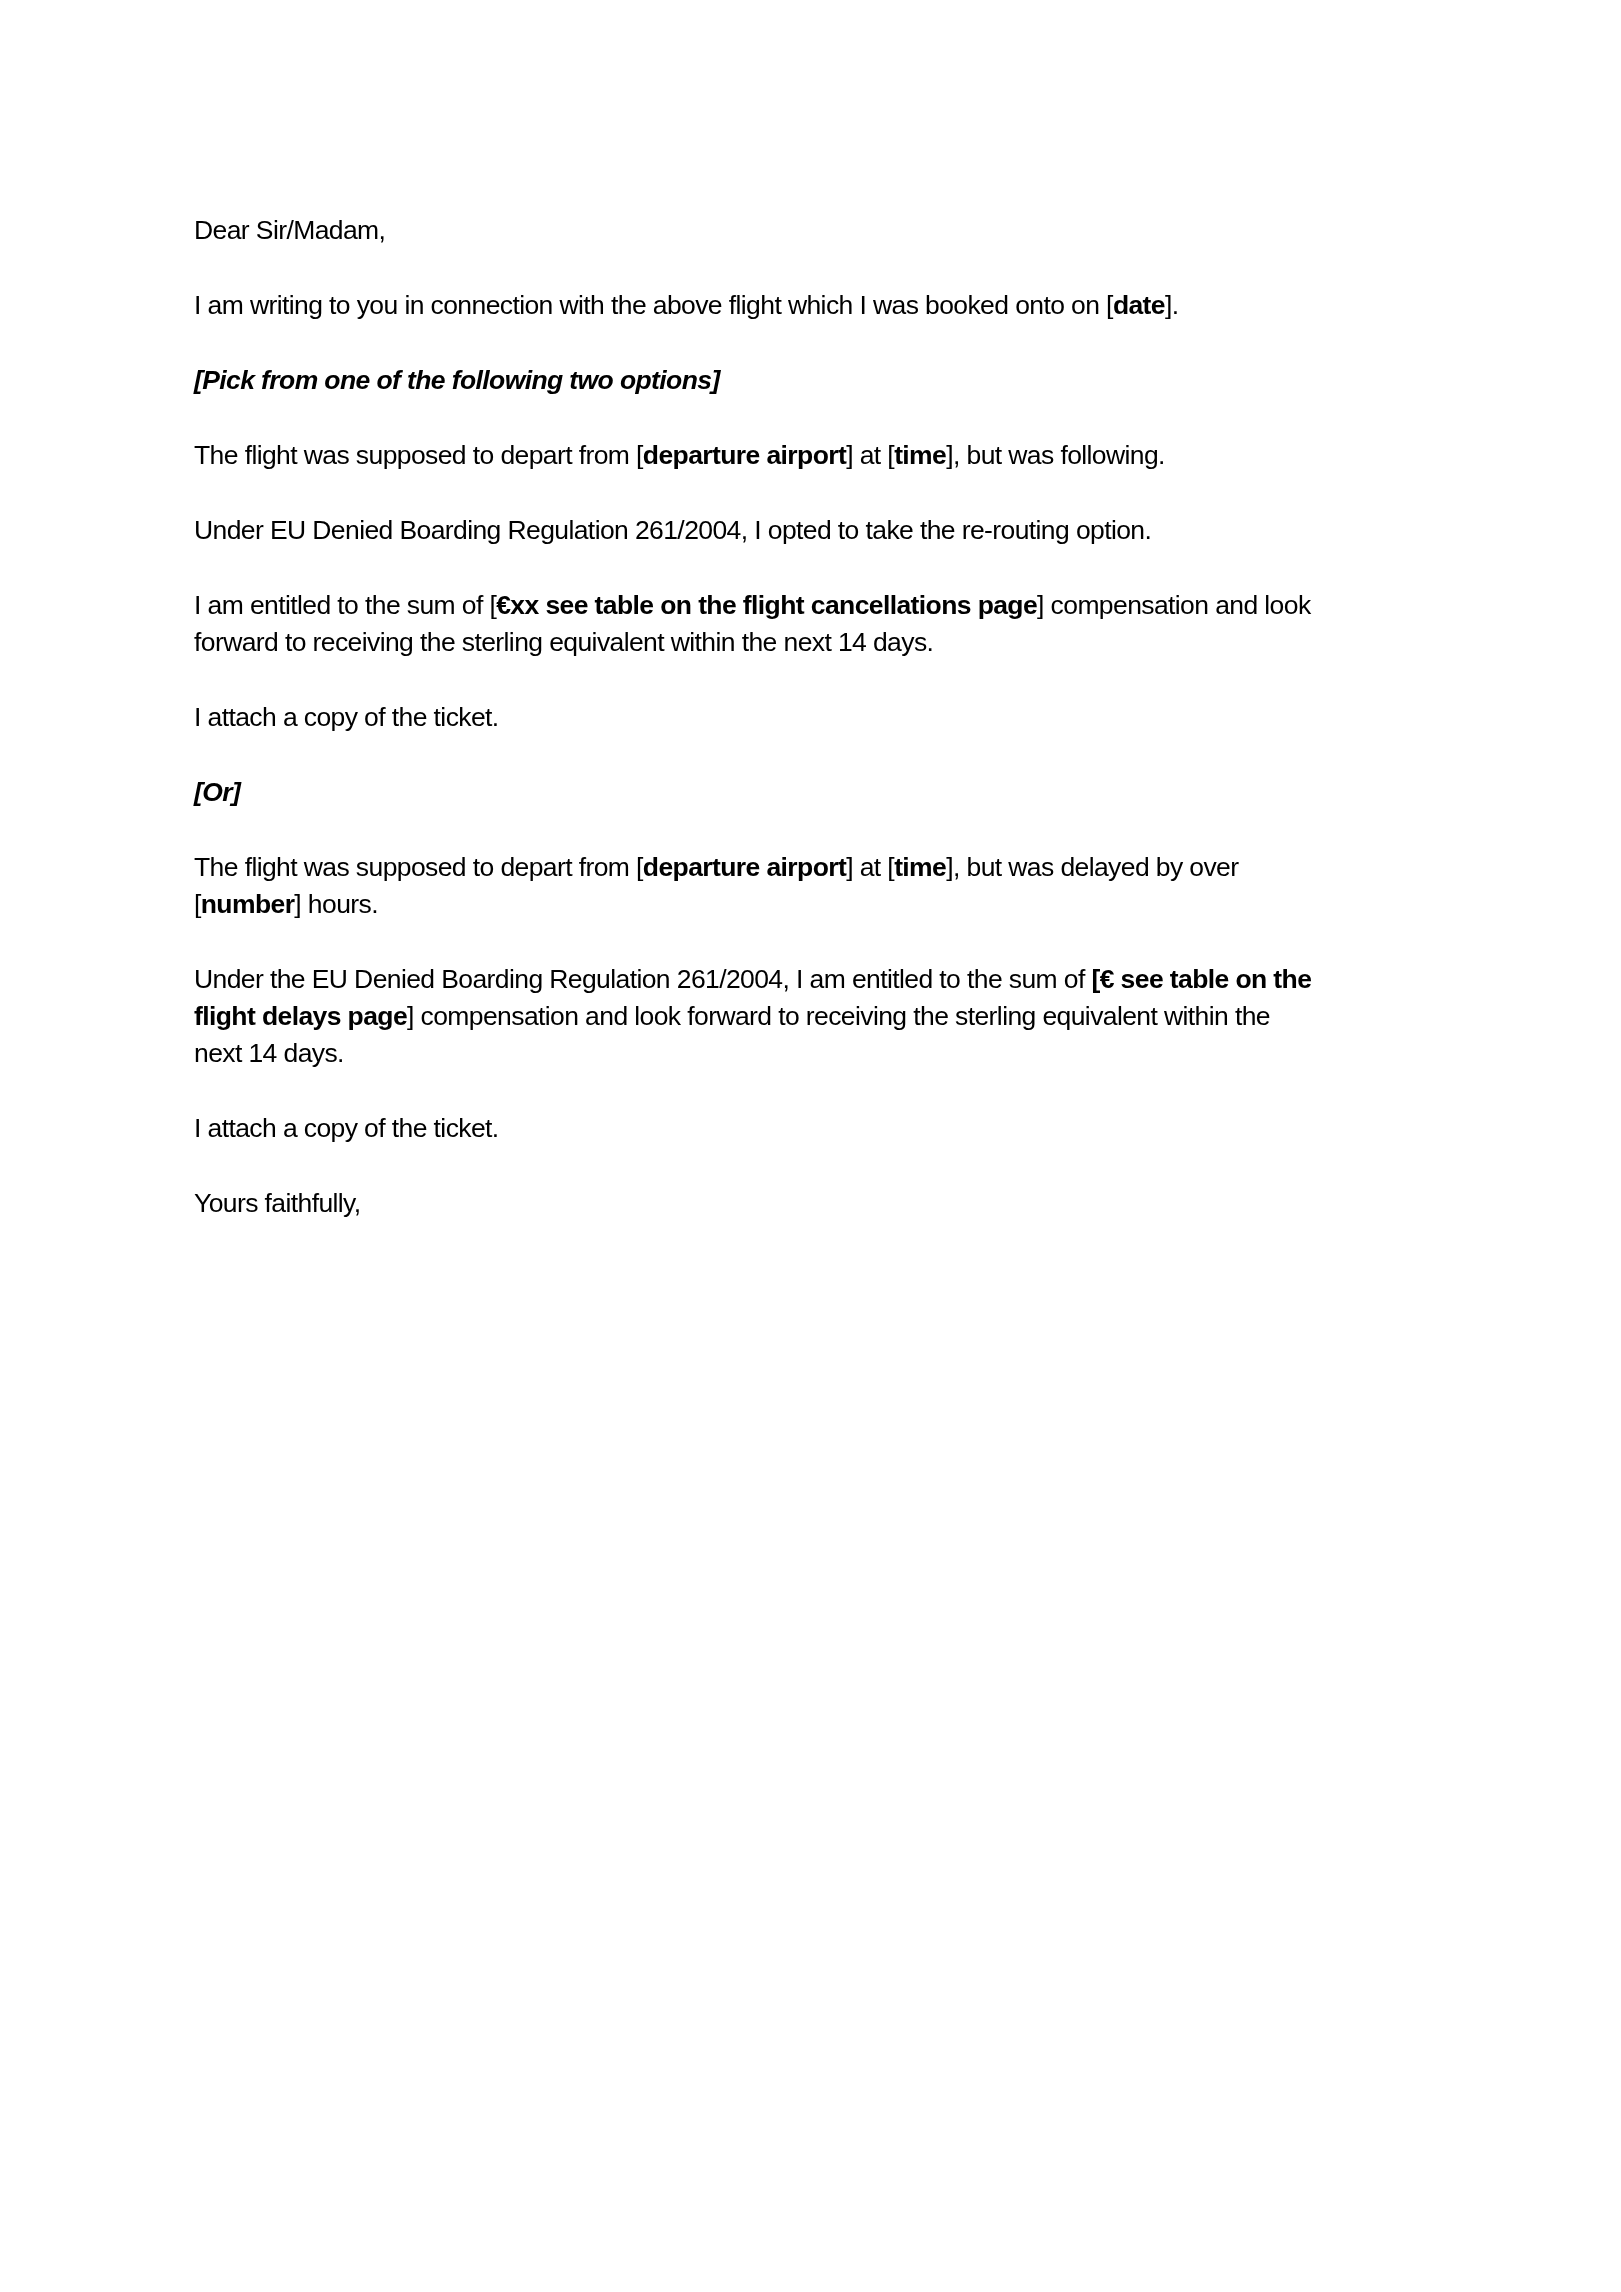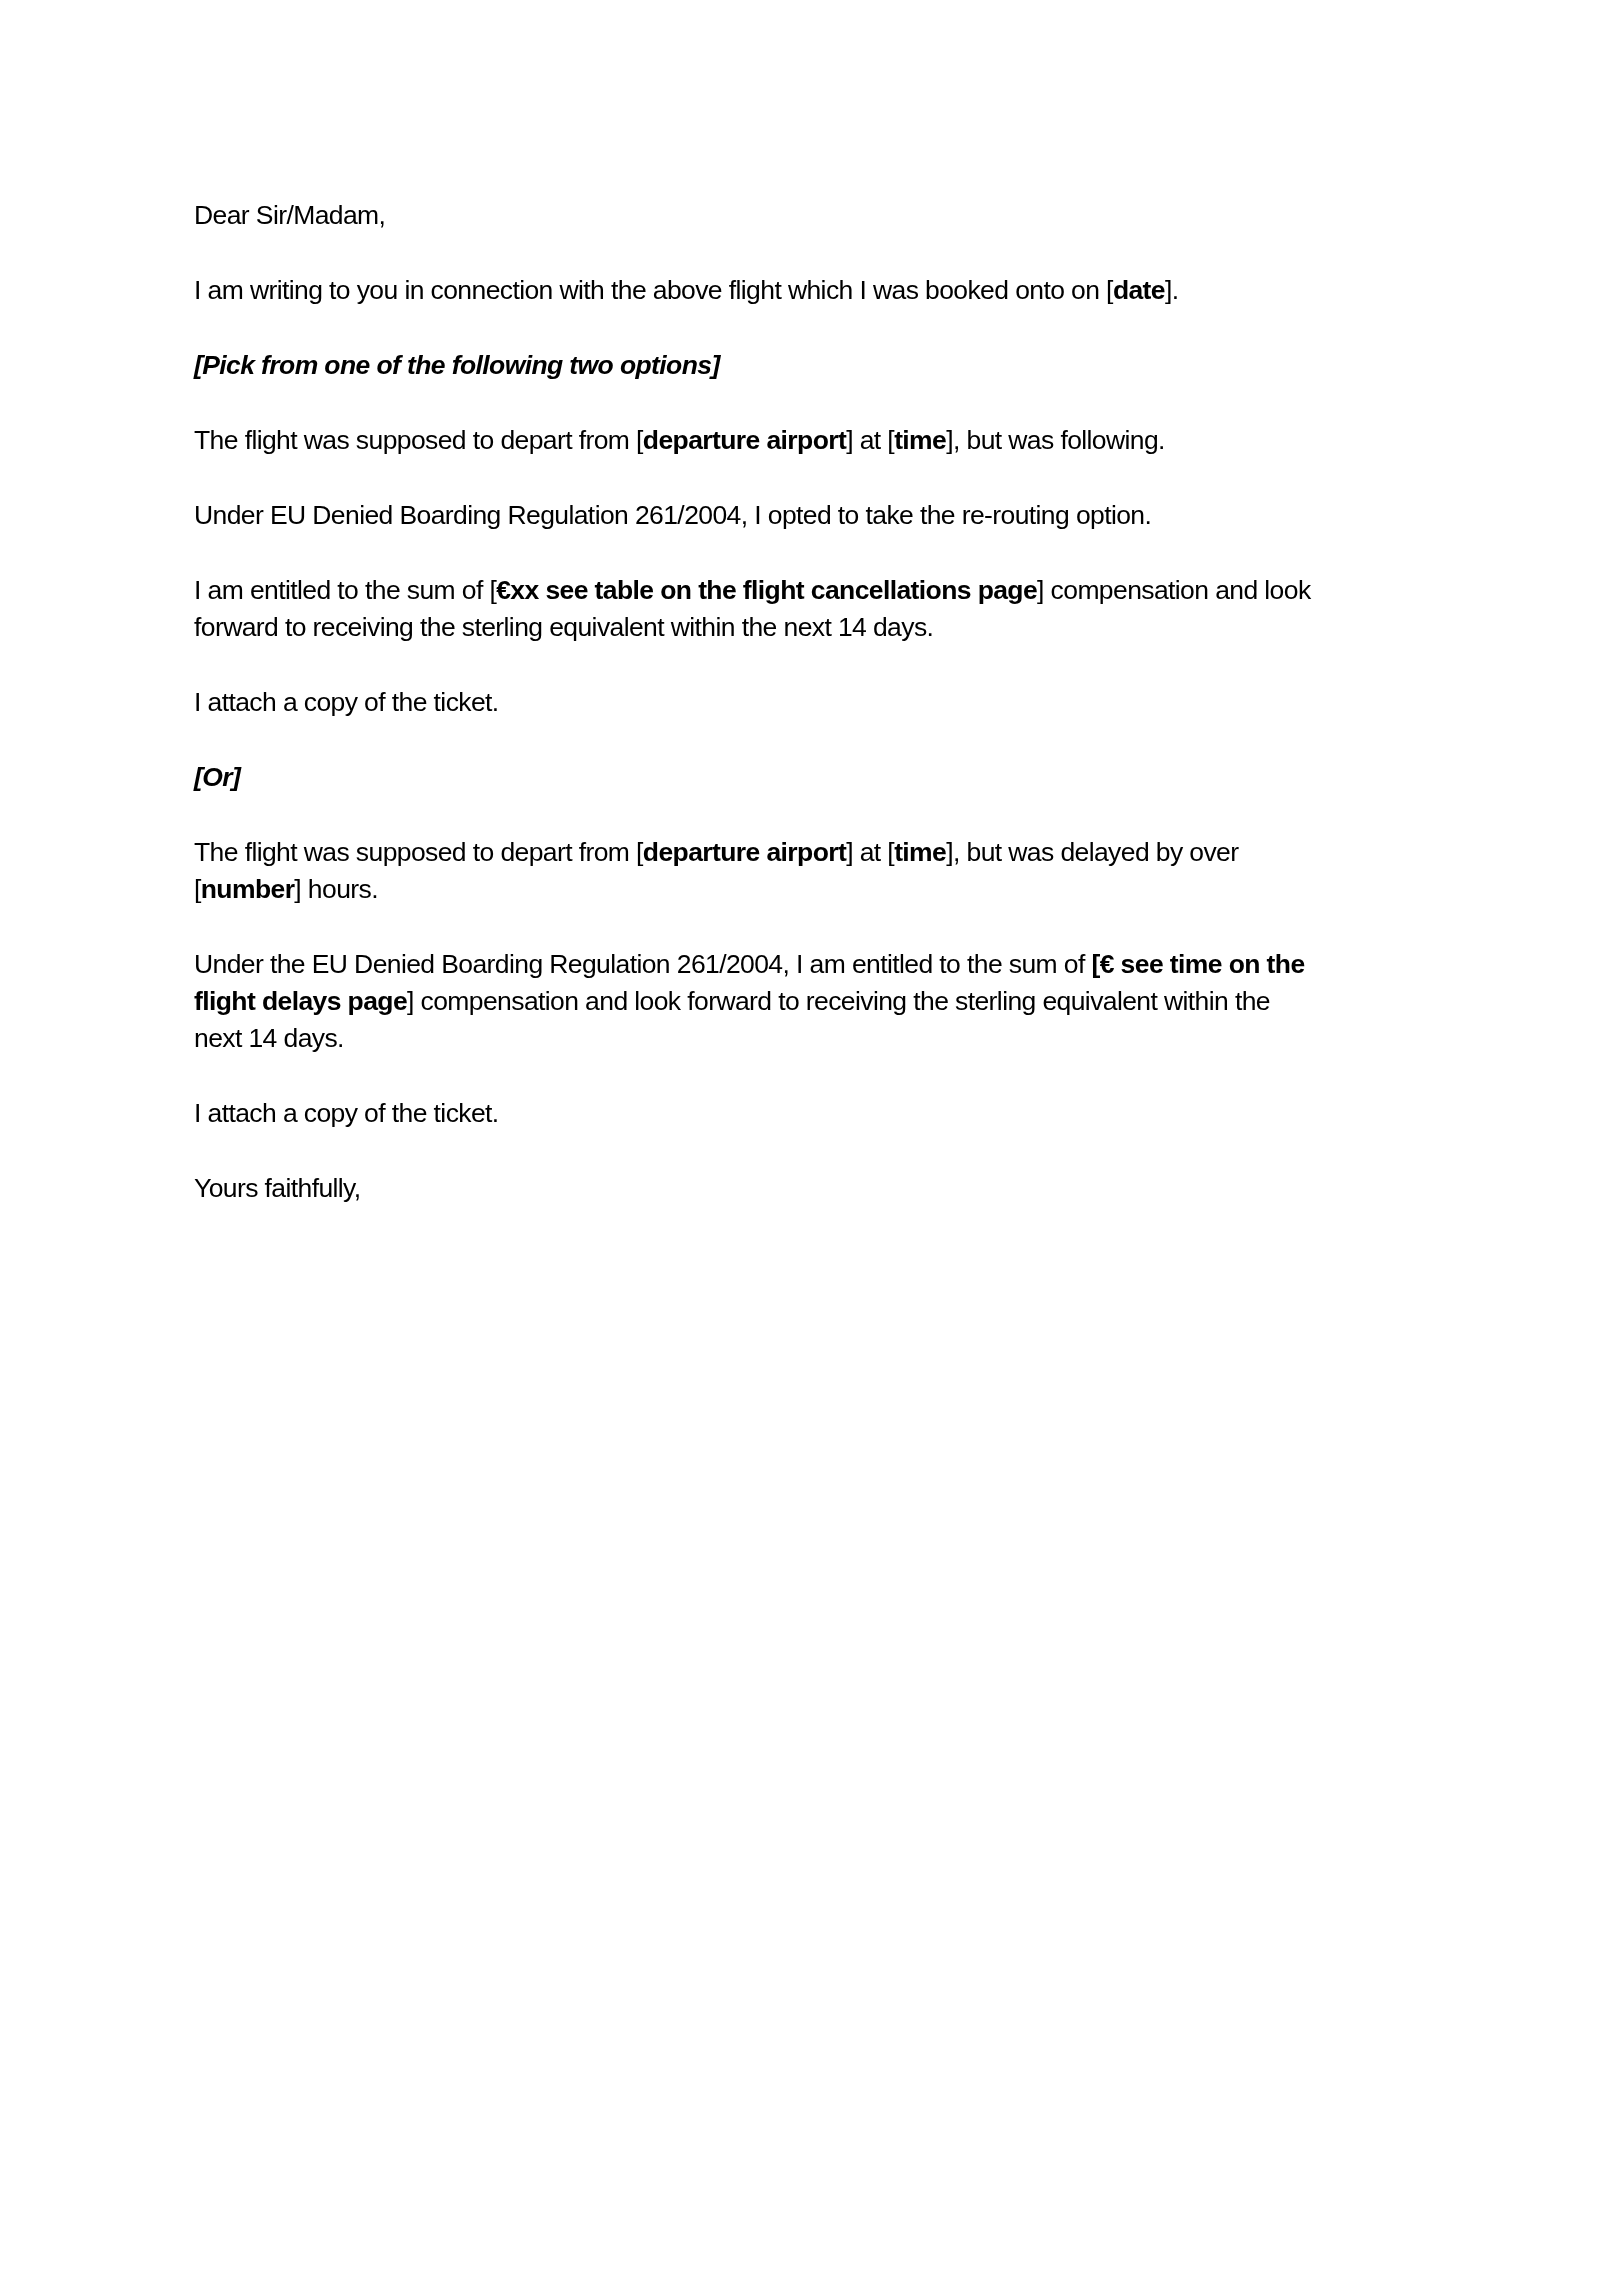--- a/index.html
+++ b/index.html
@@ -15,21 +15,21 @@
       font-family: "Liberation Sans", "DejaVu Sans", sans-serif;
       color: #000000;
     }
     .page {
       position: absolute;
       left: 194px;
       top: 196px;
       width: 1235px;
     }
     .para {
-      margin: 1px 0 38px 0;
+      margin: 16px 0 38px 0;
       font-size: 26.5px;
       line-height: 37px;
       letter-spacing: -0.6px;
       white-space: nowrap;
     }
     .line {
       display: block;
       height: 37px;
     }
     b, .bold { font-weight: bold; }
@@ -73,21 +73,21 @@
   <p class="para">
     <span class="line bi">[Or]</span>
   </p>
 
   <p class="para">
     <span class="line"><span>The flight was supposed to depart from [</span><b>departure airport</b><span>] at [</span><b>time</b><span>], but was delayed by over</span></span>
     <span class="line"><span>[</span><b>number</b><span>] hours.</span></span>
   </p>
 
   <p class="para">
-    <span class="line"><span>Under the EU Denied Boarding Regulation 261/2004, I am entitled to the sum of </span><b>[€ see time on the</b></span>
+    <span class="line"><span>Under the EU Denied Boarding Regulation 261/2004, I am entitled to the sum of </span><b>[€ see table on the</b></span>
     <span class="line"><b>flight delays page</b><span>] compensation and look forward to receiving the sterling equivalent within the</span></span>
     <span class="line">next 14 days.</span>
   </p>
 
   <p class="para">
     <span class="line">I attach a copy of the ticket.</span>
   </p>
 
   <p class="para">
     <span class="line">Yours faithfully,</span>

